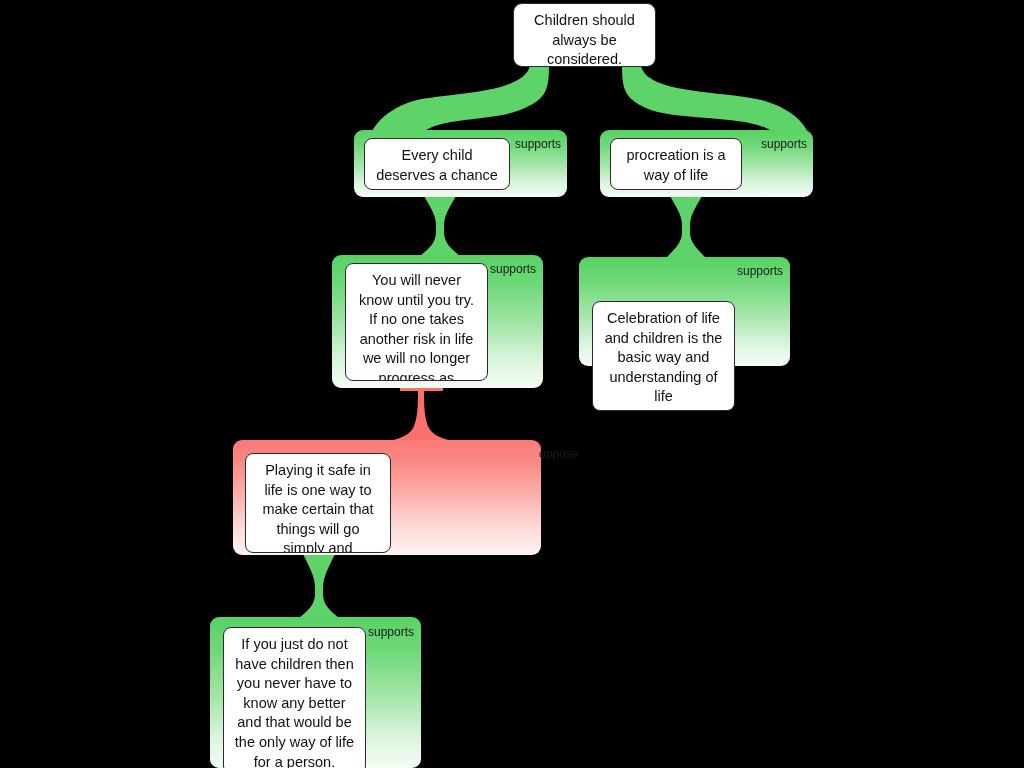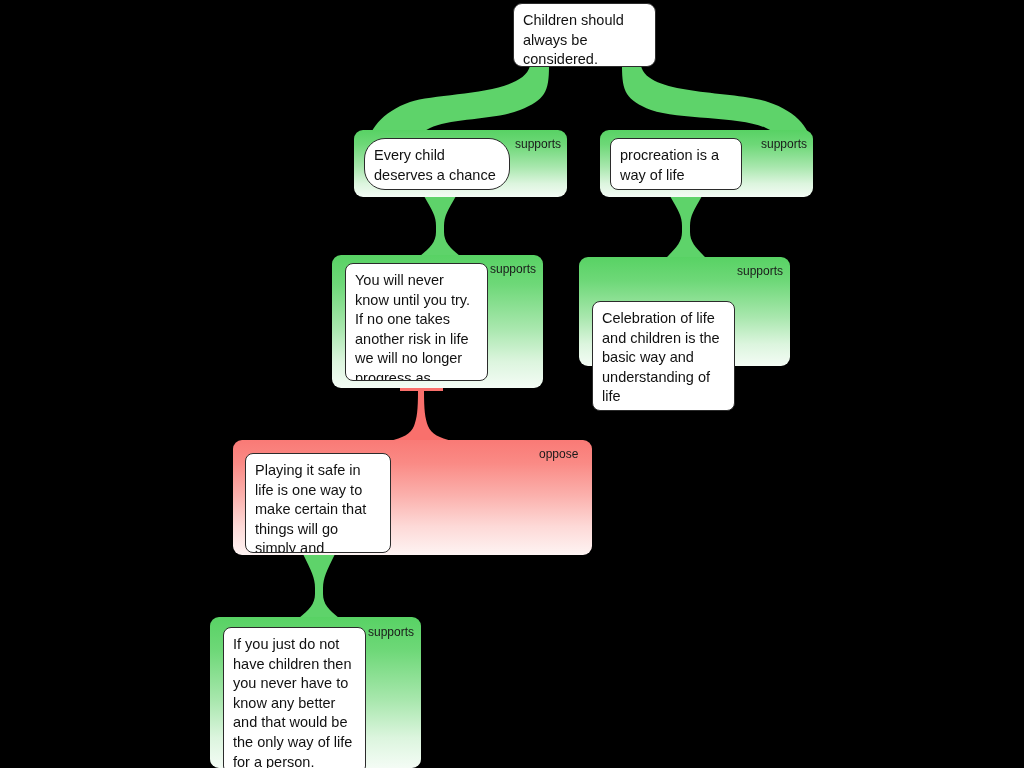--- a/index.html
+++ b/index.html
@@ -49,20 +49,21 @@
     border-radius: 8px;
     padding: 7px 9px 6px 9px;
     font-size: 14.5px;
     line-height: 19.6px;
     color: #111111;
     overflow: hidden;
   }
   .claim-text {
     display: block;
     white-space: pre-line;
+    text-align: center;
   }
   #root-node {
     background: #ffffff;
     border: 1px solid #2b2b2b;
   }
 </style>
 </head>
 <body>
 
 <div id="canvas">
@@ -128,21 +129,21 @@
   </svg>
 
   <div class="node" id="root-node" style="left:513px; top:3px; width:143px; height:64px;">
     <div class="claim-box" style="left:-1px; top:-1px; width:143px; height:64px; border:none; background:transparent; padding:8px 10px;">
       <span class="claim-text">Children should always be considered.</span>
     </div>
   </div>
 
   <div class="node node-supports" style="left:354px; top:130px; width:213px; height:67px;">
     <span class="relation-label" style="left:161px; top:8px;">supports</span>
-    <div class="claim-box" style="left:10px; top:8px; width:146px; height:52px;border-radius:21px;">
+    <div class="claim-box" style="left:10px; top:8px; width:146px; height:52px;">
       <span class="claim-text">Every child deserves a chance</span>
     </div>
   </div>
 
   <div class="node node-supports" style="left:600px; top:130px; width:213px; height:67px;">
     <span class="relation-label" style="left:161px; top:8px;">supports</span>
     <div class="claim-box" style="left:10px; top:8px; width:132px; height:52px;">
       <span class="claim-text">procreation is a way of life</span>
     </div>
   </div>
@@ -154,21 +155,21 @@
     </div>
   </div>
 
   <div class="node node-supports" style="left:579px; top:257px; width:211px; height:109px;">
     <span class="relation-label" style="left:158px; top:8px;">supports</span>
     <div class="claim-box" style="left:13px; top:24px; width:143px; height:110px;margin-top:20px;">
       <span class="claim-text">Celebration of life and children is the basic way and understanding of life</span>
     </div>
   </div>
 
-  <div class="node node-oppose" style="left:233px; top:440px; width:359px; height:115px;padding-left:32px;">
+  <div class="node node-oppose" style="left:233px; top:440px; width:308px; height:115px;padding-left:32px;">
     <span class="relation-label" style="left:306px; top:8px;">oppose</span>
     <div class="claim-box" style="left:12px; top:13px; width:146px; height:100px;">
       <span class="claim-text">Playing it safe in life is one way to make certain that things will go simply and smoothly in life</span>
     </div>
   </div>
 
   <div class="node node-supports" style="left:210px; top:617px; width:211px; height:151px;">
     <span class="relation-label" style="left:158px; top:9px;">supports</span>
     <div class="claim-box" style="left:13px; top:10px; width:143px; height:147px;">
       <span class="claim-text">If you just do not have children then you never have to know any better and that would be the only way of life for a person.</span>

